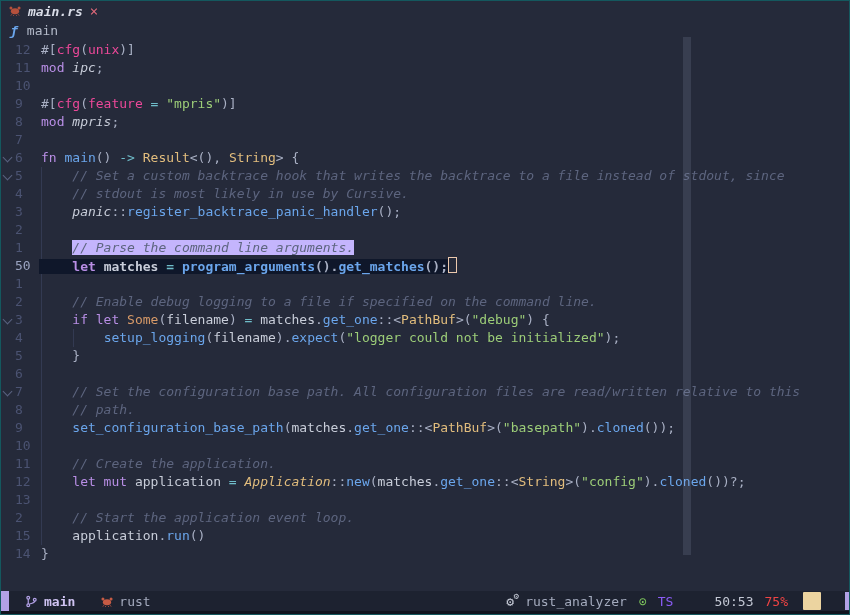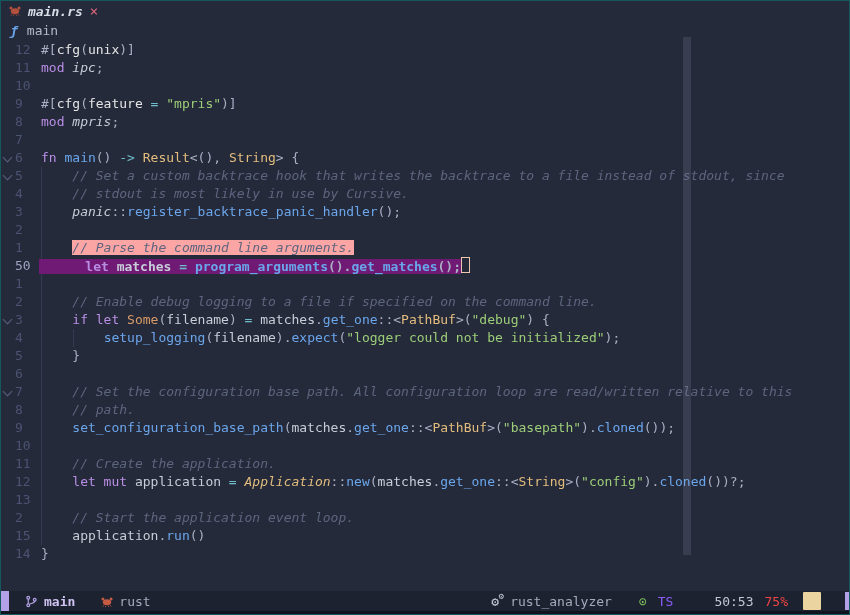--- a/index.html
+++ b/index.html
@@ -20,47 +20,47 @@
   .winbar .fname{color:#b3bac9;}
   
   .code{position:absolute;left:0;top:40px;width:850px;}
   .row{display:flex;height:18px;line-height:18px;white-space:pre;}
   .chevcell{width:14px;flex:0 0 14px;position:relative;}
   .chev{position:absolute;left:3px;top:5px;width:6px;height:6px;
         border-left:1.5px solid #5a6280;border-bottom:1.5px solid #5a6280;transform:rotate(-45deg);}
   .num{width:20px;flex:0 0 20px;text-align:left;color:#4b5372;margin-right:6px;}
   .num.cur{color:#9aa3c0;}
   .code-text{margin:0;font:inherit;white-space:pre;}
-  .tok-pun{color:#a9b0c4}.tok-attr{color:#e5e5e5}.tok-str{color:#9ccd78}
+  .tok-pun{color:#a9b0c4}.tok-attr{color:#ec4899}.tok-str{color:#9ccd78}
   .tok-kw{color:#b88ee5}.tok-fn{color:#6ba6ec}.tok-ty{color:#e2bd7d}
   .tok-tyi{color:#e2bd7d;font-style:italic}.tok-mod{color:#c8cdd9;font-style:italic}
   .tok-var{color:#c8cdd9}.tok-op{color:#6fbdca}.tok-enum{color:#d89a68}
   .tok-com{color:#5d657f;font-style:italic}
-  .sel{background:#fca5a5;}
-  .linesel{background:#701a75;font-weight:bold;padding-left:15px;margin-left:-2px;}
+  .sel{background:#c4b5fd;}
+  .linesel{background:#0f172a;font-weight:bold;padding-left:2px;margin-left:-2px;}
   .cursor{display:inline-block;width:7px;height:14px;border:1.5px solid #ecc9ae;
           vertical-align:-2px;background:transparent;}
   .guide{position:absolute;width:1px;background:#333a52;}
   .g1{left:40px;top:166px;height:378px;}
   .g2{left:72px;top:328px;height:18px;}
   .scrollthumb{position:absolute;left:682px;top:36px;width:8px;height:518px;
                background:rgba(158,170,200,0.16);}
   
   .statusline{position:absolute;left:0;bottom:3px;width:850px;height:20px;
               background:#1d2230;display:flex;align-items:center;}
   .modeblock{width:8px;height:20px;background:#b2a1e6;flex:0 0 8px;}
   .sl-left{display:flex;align-items:center;gap:6px;margin-left:16px;}
   .branchicon{color:#b2a1e6;display:inline-flex;}
   .sl-branch{color:#cfc3f2;font-weight:bold;}
   .sl-lang{color:#a4abbe;}
   .sl-left .crab{color:#c65b44;margin-left:20px;}
   .sl-right{margin-left:auto;display:flex;align-items:center;gap:11px;}
   .gearicon{color:#c8cdd9;position:relative;font-size:13px;}
   .gearicon .g-small{font-size:9px;position:absolute;right:-5px;top:-3px;}
-  .sl-lsp{color:#a4abbe;margin-right:16px;}
+  .sl-lsp{color:#a4abbe;margin-right:1px;}
   .tsdot{color:#7ec75c;font-size:13px;}
   .sl-ts{color:#8b5cf6;margin-right:30px;}
   .sl-pos{color:#c3c8d4;}
   .sl-pct{color:#ef4444;}
   .tanblock{width:18px;height:18px;background:#ecd4a0;margin-left:4px;border-radius:1px;}
   .rightblock{width:6px;height:18px;background:#b2a1e6;margin-left:13px;}
   .bottomstrip{position:absolute;left:0;bottom:0;width:850px;height:3px;background:#10141f;}
 </style>
 </head>
 <body>
@@ -103,21 +103,21 @@
       <div class="row"><div class="chevcell"></div><div class="num">3</div><pre class="code-text"><span class="tok-pun">    </span><span class="tok-mod">panic</span><span class="tok-pun">::</span><span class="tok-fn">register_backtrace_panic_handler</span><span class="tok-pun">();</span></pre></div>
       <div class="row"><div class="chevcell"></div><div class="num">2</div><pre class="code-text"></pre></div>
       <div class="row"><div class="chevcell"></div><div class="num">1</div><pre class="code-text"><span class="tok-pun">    </span><span class="tok-com sel">// Parse the command line arguments.</span></pre></div>
       <div class="row"><div class="chevcell"></div><div class="num cur">50</div><pre class="code-text"><span class="linesel"><span class="tok-pun">    </span><span class="tok-kw">let </span><span class="tok-var">matches</span><span class="tok-op"> = </span><span class="tok-fn">program_arguments</span><span class="tok-pun">().</span><span class="tok-fn">get_matches</span><span class="tok-pun">();</span></span><span class="cursor"></span></pre></div>
       <div class="row"><div class="chevcell"></div><div class="num">1</div><pre class="code-text"></pre></div>
       <div class="row"><div class="chevcell"></div><div class="num">2</div><pre class="code-text"><span class="tok-pun">    </span><span class="tok-com">// Enable debug logging to a file if specified on the command line.</span></pre></div>
       <div class="row"><div class="chevcell"><span class="chev"></span></div><div class="num">3</div><pre class="code-text"><span class="tok-pun">    </span><span class="tok-kw">if let </span><span class="tok-enum">Some</span><span class="tok-pun">(</span><span class="tok-var">filename</span><span class="tok-pun">) </span><span class="tok-op">=</span><span class="tok-pun"> </span><span class="tok-var">matches</span><span class="tok-pun">.</span><span class="tok-fn">get_one</span><span class="tok-pun">::&lt;</span><span class="tok-ty">PathBuf</span><span class="tok-pun">&gt;(</span><span class="tok-str">"debug"</span><span class="tok-pun">) {</span></pre></div>
       <div class="row"><div class="chevcell"></div><div class="num">4</div><pre class="code-text"><span class="tok-pun">        </span><span class="tok-fn">setup_logging</span><span class="tok-pun">(</span><span class="tok-var">filename</span><span class="tok-pun">).</span><span class="tok-fn">expect</span><span class="tok-pun">(</span><span class="tok-str">"logger could not be initialized"</span><span class="tok-pun">);</span></pre></div>
       <div class="row"><div class="chevcell"></div><div class="num">5</div><pre class="code-text"><span class="tok-pun">    </span><span class="tok-pun">}</span></pre></div>
       <div class="row"><div class="chevcell"></div><div class="num">6</div><pre class="code-text"></pre></div>
-      <div class="row"><div class="chevcell"><span class="chev"></span></div><div class="num">7</div><pre class="code-text"><span class="tok-pun">    </span><span class="tok-com">// Set the configuration base path. All configuration loop are read/written relative to this</span></pre></div>
+      <div class="row"><div class="chevcell"><span class="chev"></span></div><div class="num">7</div><pre class="code-text"><span class="tok-pun">    </span><span class="tok-com">// Set the configuration base path. All configuration files are read/written relative to this</span></pre></div>
       <div class="row"><div class="chevcell"></div><div class="num">8</div><pre class="code-text"><span class="tok-pun">    </span><span class="tok-com">// path.</span></pre></div>
       <div class="row"><div class="chevcell"></div><div class="num">9</div><pre class="code-text"><span class="tok-pun">    </span><span class="tok-fn">set_configuration_base_path</span><span class="tok-pun">(</span><span class="tok-var">matches</span><span class="tok-pun">.</span><span class="tok-fn">get_one</span><span class="tok-pun">::&lt;</span><span class="tok-ty">PathBuf</span><span class="tok-pun">&gt;(</span><span class="tok-str">"basepath"</span><span class="tok-pun">).</span><span class="tok-fn">cloned</span><span class="tok-pun">());</span></pre></div>
       <div class="row"><div class="chevcell"></div><div class="num">10</div><pre class="code-text"></pre></div>
       <div class="row"><div class="chevcell"></div><div class="num">11</div><pre class="code-text"><span class="tok-pun">    </span><span class="tok-com">// Create the application.</span></pre></div>
       <div class="row"><div class="chevcell"></div><div class="num">12</div><pre class="code-text"><span class="tok-pun">    </span><span class="tok-kw">let mut </span><span class="tok-var">application</span><span class="tok-op"> = </span><span class="tok-tyi">Application</span><span class="tok-pun">::</span><span class="tok-fn">new</span><span class="tok-pun">(</span><span class="tok-var">matches</span><span class="tok-pun">.</span><span class="tok-fn">get_one</span><span class="tok-pun">::&lt;</span><span class="tok-ty">String</span><span class="tok-pun">&gt;(</span><span class="tok-str">"config"</span><span class="tok-pun">).</span><span class="tok-fn">cloned</span><span class="tok-pun">())?;</span></pre></div>
       <div class="row"><div class="chevcell"></div><div class="num">13</div><pre class="code-text"></pre></div>
       <div class="row"><div class="chevcell"></div><div class="num">2</div><pre class="code-text"><span class="tok-pun">    </span><span class="tok-com">// Start the application event loop.</span></pre></div>
       <div class="row"><div class="chevcell"></div><div class="num">15</div><pre class="code-text"><span class="tok-pun">    </span><span class="tok-var">application</span><span class="tok-pun">.</span><span class="tok-fn">run</span><span class="tok-pun">()</span></pre></div>
       <div class="row"><div class="chevcell"></div><div class="num">14</div><pre class="code-text"><span class="tok-pun">}</span></pre></div>
     </div>

